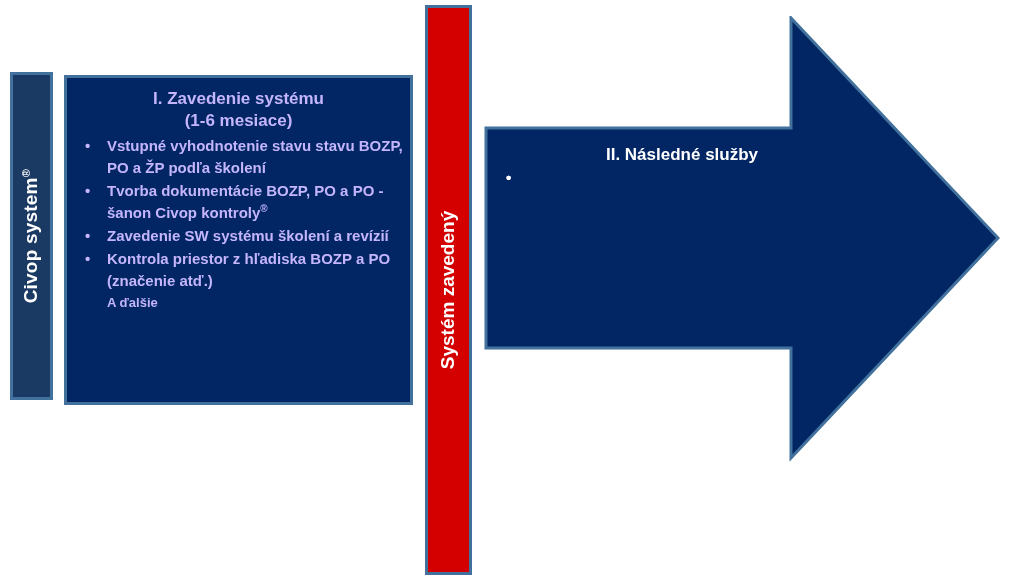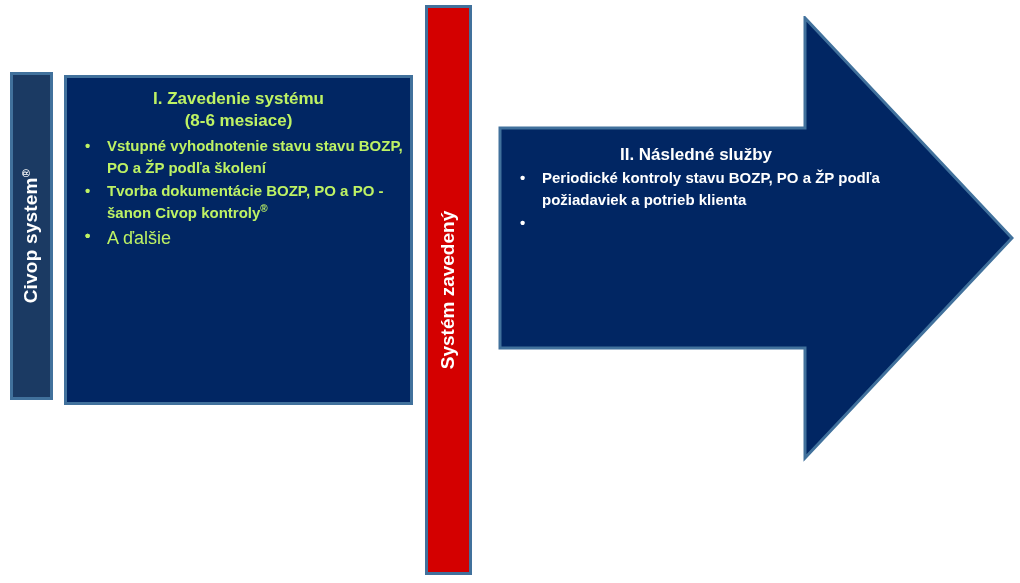--- a/index.html
+++ b/index.html
@@ -47,21 +47,21 @@
   .phase-box {
     position: absolute;
     left: 64px;
     top: 75px;
     width: 349px;
     height: 330px;
     box-sizing: border-box;
     background: #012663;
     border: 3px solid #41719c;
     padding: 10px 6px 6px 6px;
-    color: #bef264;
+    color: #c4b5fd;
   }
   .phase-title {
     text-align: center;
     font-size: 17px;
     font-weight: bold;
     line-height: 1.32;
     margin: 0 0 2px 0;
   }
   .phase-title span { display: block; }
 
@@ -80,22 +80,22 @@
   }
   ul.bullets > li .dot {
     position: absolute;
     left: 12px;
     top: 0;
     font-size: 15px;
     line-height: 1.47;
   }
   .tail-line {
     padding-left: 34px;
-    font-size: 18px;
-    font-weight: normal;
+    font-size: 13px;
+    font-weight: bold;
     line-height: 1.47;
   }
   .sup-reg {
     font-size: 10px;
     vertical-align: super;
   }
 
   
   .red-bar {
     position: absolute;
@@ -114,21 +114,21 @@
     transform: rotate(-90deg);
     white-space: nowrap;
     color: #ffffff;
     font-size: 19px;
     font-weight: bold;
   }
 
   
   .arrow-wrap {
     position: absolute;
-    left: 498px;
+    left: 484px;
     top: 16px;
     width: 516px;
     height: 446px;
   }
   .arrow-wrap svg {
     position: absolute;
     left: 0;
     top: 0;
     display: block;
   }
@@ -158,54 +158,55 @@
 
 <div class="side-bar">
   <div class="side-bar-text">
     <span>Civop system</span><span class="reg">®</span>
   </div>
 </div>
 
 <div class="phase-box">
   <div class="phase-title">
     <span>I. Zavedenie systému</span>
-    <span>(8-6 mesiace)</span>
+    <span>(1-6 mesiace)</span>
   </div>
   <ul class="bullets">
     <li>
       <span class="dot">•</span>
       <span>Vstupné vyhodnotenie stavu stavu BOZP, PO a ŽP podľa školení</span>
     </li>
     <li>
       <span class="dot">•</span>
       <span>Tvorba dokumentácie BOZP, PO a PO - šanon Civop kontroly</span><span class="sup-reg">®</span>
     </li>
     <li>
       <span class="dot">•</span>
-    </li>
-    <li>
-      <span class="dot">•</span>
+      <span>Zavedenie SW systému školení a revízií</span>
+    </li>
+    <li>
+      <span class="dot">•</span>
+      <span>Kontrola priestor z hľadiska BOZP a PO (značenie atď.)</span>
     </li>
   </ul>
   <div class="tail-line">A ďalšie</div>
 </div>
 
 <div class="red-bar">
   <div class="red-bar-text">Systém zavedený</div>
 </div>
 
 <div class="arrow-wrap">
   <svg width="516" height="446" viewBox="0 0 516 446">
     <polygon points="2,112 307,112 307,2 514,222 307,442 307,332 2,332" fill="#012663" stroke="#41719c" stroke-width="3" stroke-linejoin="miter"></polygon>
   </svg>
   <div class="arrow-content">
     <div class="arrow-title">II. Následné služby</div>
     <ul class="bullets">
       <li>
         <span class="dot">•</span>
-        <span>Periodické kontroly stavu BOZP, PO a ŽP podľa požiadaviek a potrieb klienta</span>
       </li>
       <li>
         <span class="dot">•</span>
       </li>
     </ul>
   </div>
 </div>
 
 </body></html>

